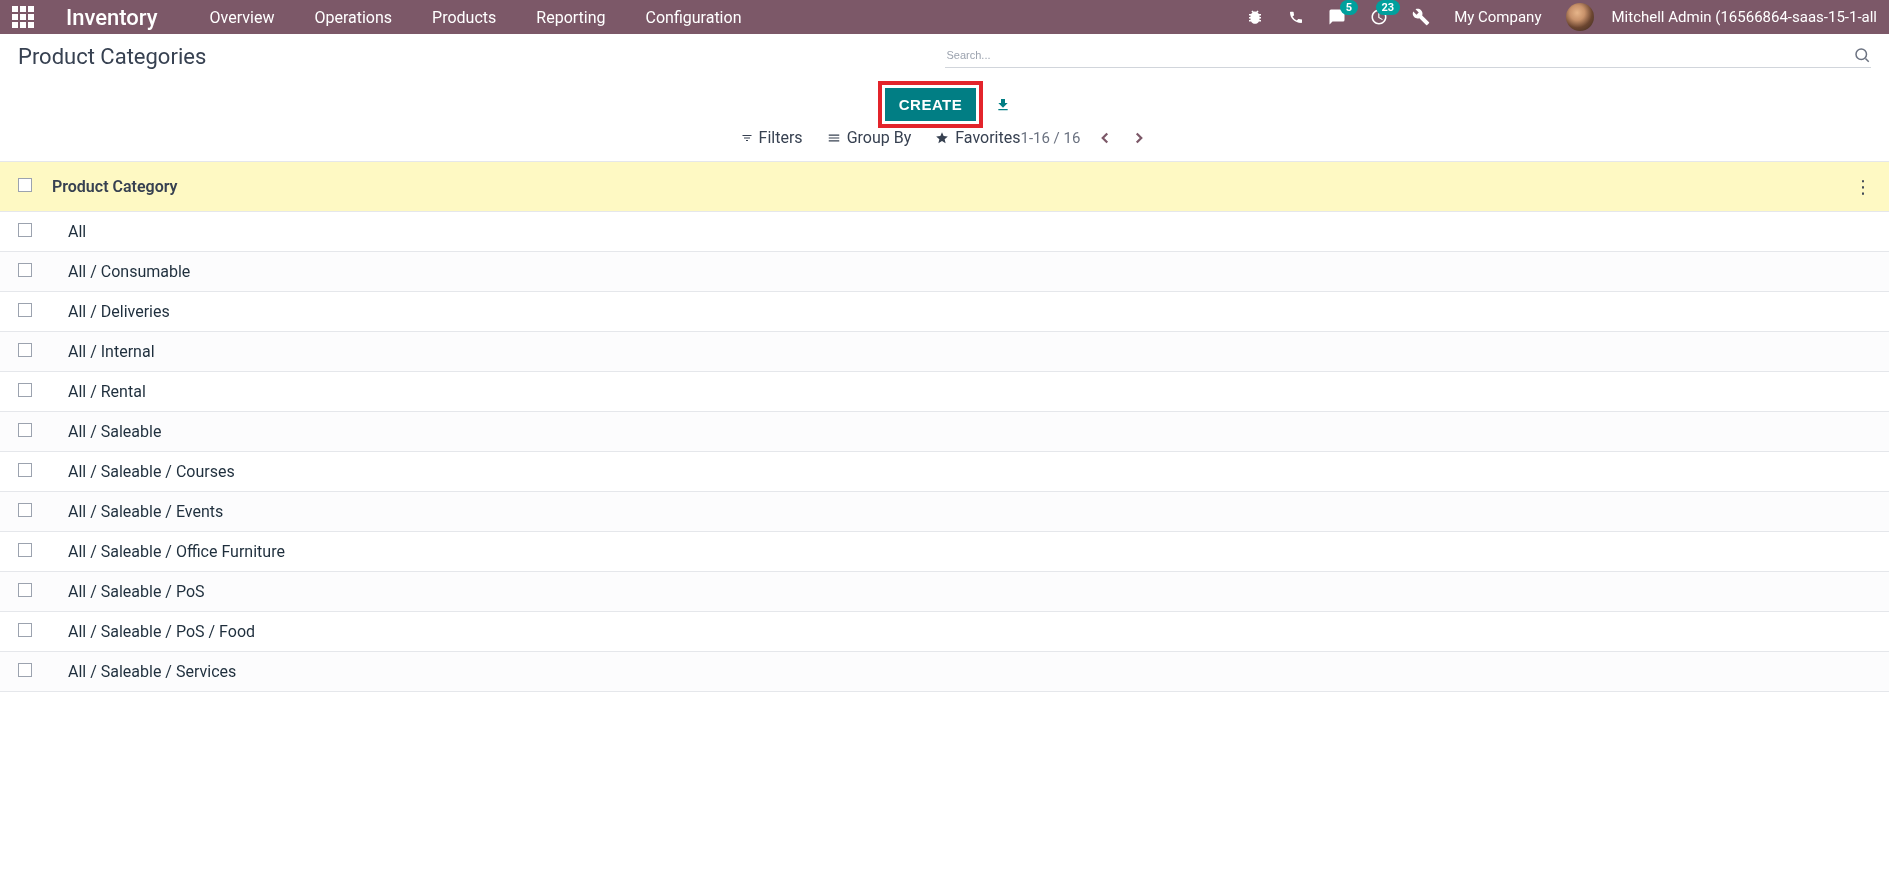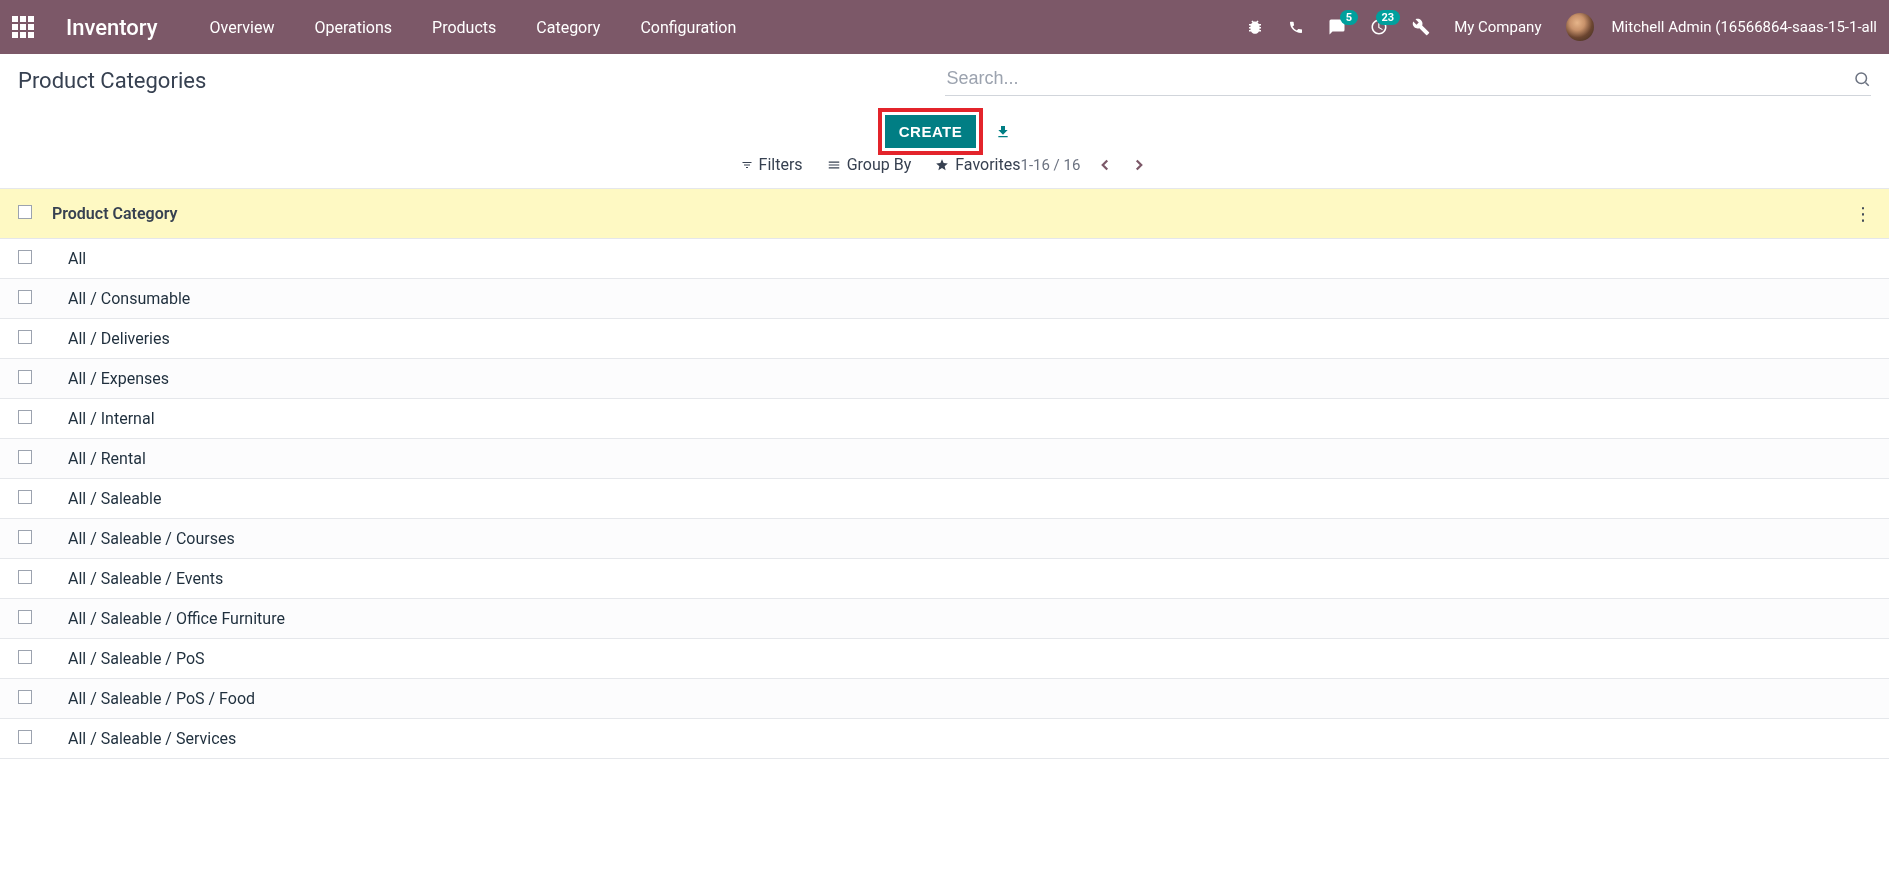--- a/index.html
+++ b/index.html
@@ -9,21 +9,21 @@
 }
 body {
   font-family: -apple-system, BlinkMacSystemFont, "Segoe UI", Roboto, "Helvetica Neue", Arial, sans-serif;
   font-size: 14px;
   color: #374151;
   background: #fff;
 }
 .navbar {
   background: #7c5868;
   color: #fff;
-  height: 54px;
+  height: 34px;
   display: flex;
   align-items: center;
   padding: 0 12px;
 }
 .navbar-left {
   display: flex;
   align-items: center;
   gap: 24px;
 }
 .apps-icon {
@@ -115,21 +115,21 @@
   flex: 0 0 50%;
   display: flex;
   align-items: center;
   border-bottom: 1px solid #d1d5db;
   padding-bottom: 2px;
 }
 .search-input {
   flex: 1;
   border: none;
   outline: none;
-  font-size: 18px;
+  font-size: 11px;
   color: #6b7280;
   padding: 4px 2px;
 }
 .search-input::placeholder {
   color: #9ca3af;
 }
 .search-icon {
   color: #6b7280;
 }
 
@@ -267,21 +267,21 @@
         <span></span>
       <span></span>
         <span></span>
         <span></span>
     </div>
     <div class="brand">Inventory</div>
     <div class="nav-menu">
       <div class="nav-item">Overview</div>
       <div class="nav-item">Operations</div>
       <div class="nav-item">Products</div>
-      <div class="nav-item">Category</div>
+      <div class="nav-item">Reporting</div>
       <div class="nav-item">Configuration</div>
     </div>
   </div>
   <div class="navbar-right">
     <div class="icon-btn">
       <svg width="18" height="18" viewBox="0 0 24 24" fill="currentColor">
           <path d="M20 8h-2.81a6 6 0 00-1.82-1.96l1.45-1.45-1.41-1.41L13.54 5A5.9 5.9 0 0012 4.8c-.53 0-1.04.08-1.54.2L8.59 3.18 7.18 4.59l1.45 1.45A6 6 0 006.81 8H4v2h2.09c-.05.33-.09.66-.09 1v1H4v2h2v1c0 .34.04.67.09 1H4v2h2.81a6 6 0 0010.38 0H20v-2h-2.09c.05-.33.09-.66.09-1v-1h2v-2h-2v-1c0-.34-.04-.67-.09-1H20V8z"></path>
         </svg>
     </div>
     <div class="icon-btn">
@@ -390,24 +390,20 @@
       <div class="list-row">
         <div class="check-col"><span class="checkbox"></span></div>
         <div class="name-col">All / Consumable</div>
       </div>
       <div class="list-row">
         <div class="check-col"><span class="checkbox"></span></div>
         <div class="name-col">All / Deliveries</div>
       </div>
       <div class="list-row">
         <div class="check-col"><span class="checkbox"></span></div>
-        <div class="name-col">All / Expenses</div>
-      </div>
-      <div class="list-row">
-        <div class="check-col"><span class="checkbox"></span></div>
         <div class="name-col">All / Internal</div>
       </div>
       <div class="list-row">
         <div class="check-col"><span class="checkbox"></span></div>
         <div class="name-col">All / Rental</div>
       </div>
       <div class="list-row">
         <div class="check-col"><span class="checkbox"></span></div>
         <div class="name-col">All / Saleable</div>
       </div>

